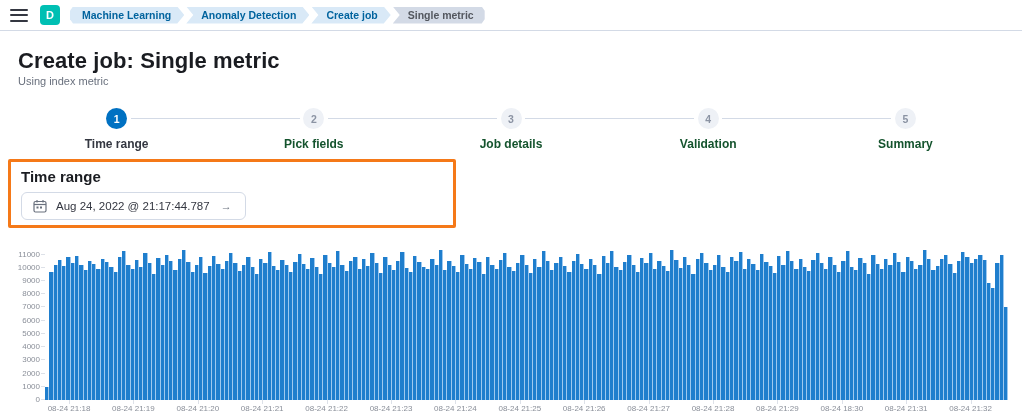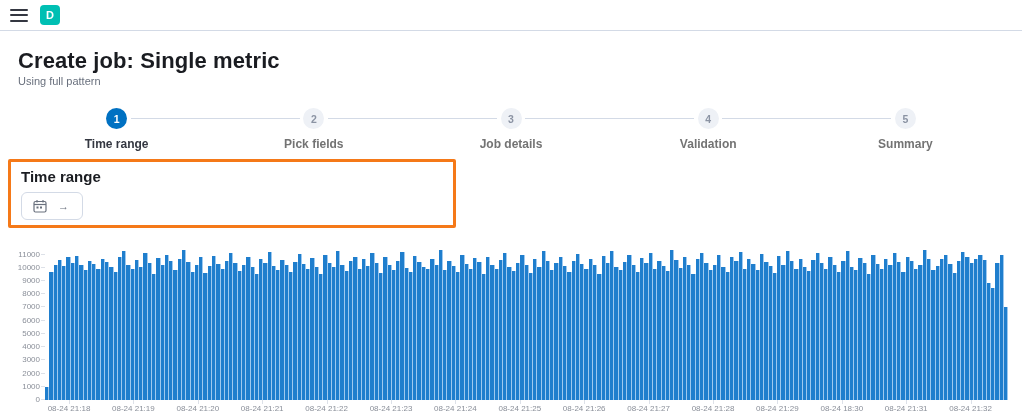--- a/index.html
+++ b/index.html
@@ -24,21 +24,21 @@
 
   
   .page-title { position:absolute; left:18px; top:48px; font-size:22px; font-weight:700; color:#1a1c21; letter-spacing:.1px; }
   .page-subtitle { position:absolute; left:18px; top:75px; font-size:11px; color:#69707d; }
 
   
   .stepper { position:absolute; left:18px; right:18px; top:108px; display:flex; }
   .step { flex:1; display:flex; flex-direction:column; align-items:center; position:relative; }
   .step-circle { width:21px; height:21px; border-radius:50%; background:#eef1f6; color:#8b93a3;
                  font-size:10.5px; font-weight:600; display:flex; align-items:center; justify-content:center; z-index:1; }
-  .step-label { margin-top:8px; font-size:12px; font-weight:700; color:#737373; }
+  .step-label { margin-top:8px; font-size:12px; font-weight:700; color:#14532d; }
   .step.active .step-circle { background:#0071C2; color:#fff; }
   .step.active .step-label { color:#343741; }
   .step::before, .step::after { content:""; position:absolute; top:10px; height:1px; background:#d3dae6; }
   .step::before { left:0; right:calc(50% + 14px); }
   .step::after { left:calc(50% + 14px); right:0; }
   .step:first-child::before, .step:last-child::after { display:none; }
 
   
   .time-panel { position:absolute; left:8px; top:159px; width:448px; height:69px;
                 border:3px solid #F57918; border-radius:2px; background:#fff; padding:6px 10px 0 10px; }
@@ -72,24 +72,30 @@
 
 <div class="screen">
 
   <div class="topbar">
     <div class="hamburger">
       <span></span>
         <span></span>
         <span></span>
     </div>
     <div class="space-avatar">D</div>
+    <nav class="breadcrumbs">
+      <span class="crumb first">Machine Learning</span>
+      <span class="crumb">Anomaly Detection</span>
+      <span class="crumb">Create job</span>
+      <span class="crumb last">Single metric</span>
+    </nav>
   </div>
 
   <h1 class="page-title">Create job: Single metric</h1>
-  <div class="page-subtitle">Using full pattern</div>
+  <div class="page-subtitle">Using index metric</div>
 
   <div class="stepper">
     <div class="step active">
       <div class="step-circle">1</div>
       <div class="step-label">Time range</div>
     </div>
     <div class="step">
       <div class="step-circle">2</div>
       <div class="step-label">Pick fields</div>
     </div>
@@ -114,20 +120,21 @@
         <span class="cal-icon">
           <svg width="14" height="14" viewBox="0 0 14 14" fill="none">
             <rect x="1" y="2.5" width="12" height="10.5" rx="1.5" stroke="#69707d" stroke-width="1.2"></rect>
             <line x1="1" y1="5.5" x2="13" y2="5.5" stroke="#69707d" stroke-width="1.2"></line>
             <line x1="4" y1="1" x2="4" y2="3.5" stroke="#69707d" stroke-width="1.2"></line>
             <line x1="10" y1="1" x2="10" y2="3.5" stroke="#69707d" stroke-width="1.2"></line>
             <rect x="3.5" y="7.5" width="2" height="2" fill="#69707d"></rect>
             <rect x="7" y="7.5" width="2" height="2" fill="#69707d"></rect>
           </svg>
         </span>
+        <span class="date-text">Aug 24, 2022 @ 21:17:44.787</span>
         <span class="range-arrow">→</span>
       </div>
     </div>
   </div>
 
   <div class="chart">
     <div class="y-axis">
         <span class="ytick-label" style="bottom: 0%;">0</span>
         <span class="ytick-mark" style="bottom: 0%;"></span>
         <span class="ytick-label" style="bottom: 8.69565%;">1000</span>

